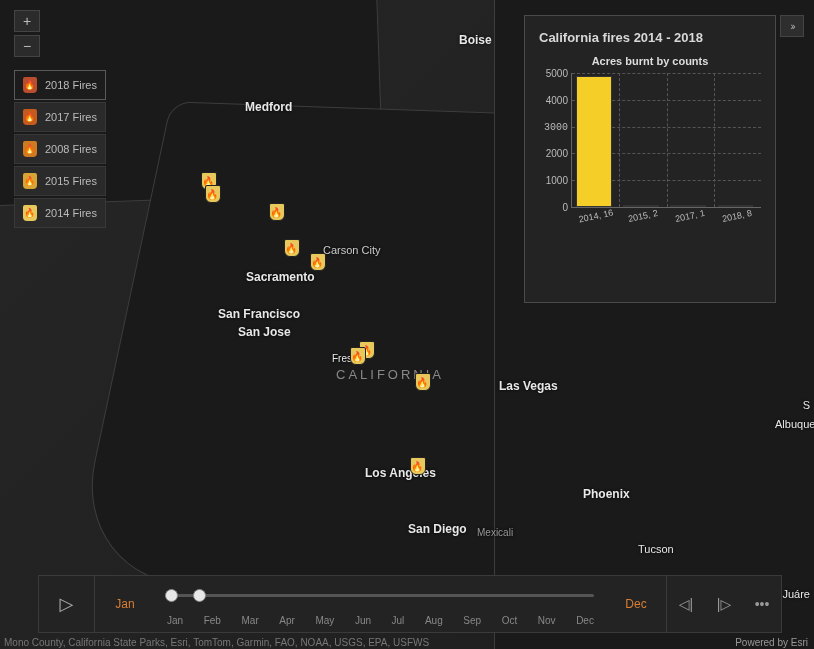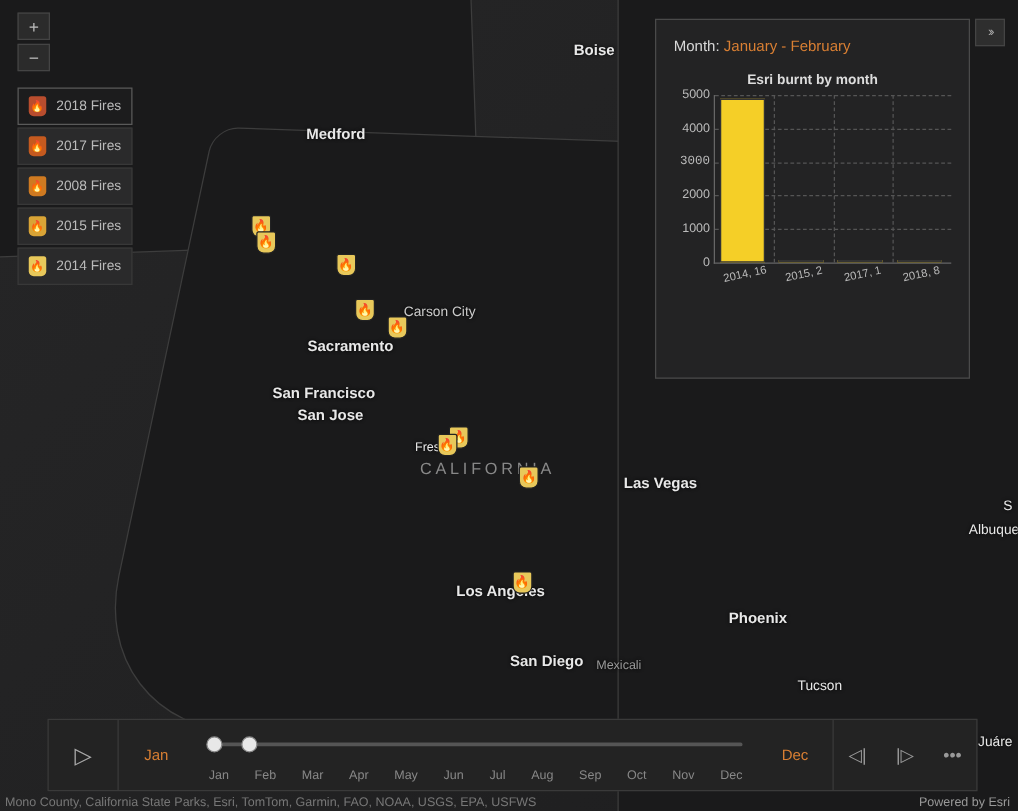--- a/index.html
+++ b/index.html
@@ -231,25 +231,22 @@
       <span class="shield c2015">🔥</span>
       <span>2015 Fires</span>
     </div>
   <div class="legend-item">
       <span class="shield c2014">🔥</span>
       <span>2014 Fires</span>
     </div>
 </div>
 
 <div class="info-panel">
-  <div class="info-month">
-    <span>Month:</span>
-    <span class="val">January - February</span>
-  </div>
-  <div class="chart-title">Esri burnt by month</div>
+  <div class="info-title">California fires 2014 - 2018</div>
+  <div class="chart-title">Acres burnt by counts</div>
   <div class="chart-area" id="chart">
       <div class="ytick" style="top: 100%;">0</div>
       <div class="ytick" style="top: 80%;">1000</div>
       <div class="ygrid" style="top: 80%;"></div>
       <div class="ytick" style="top: 60%;">2000</div>
       <div class="ygrid" style="top: 60%;"></div>
       <div class="ytick" style="top: 40%; font-family: Liberation Mono, monospace;">3000</div>
       <div class="ygrid" style="top: 40%;"></div>
       <div class="ytick" style="top: 20%;">4000</div>
       <div class="ygrid" style="top: 20%;"></div>

